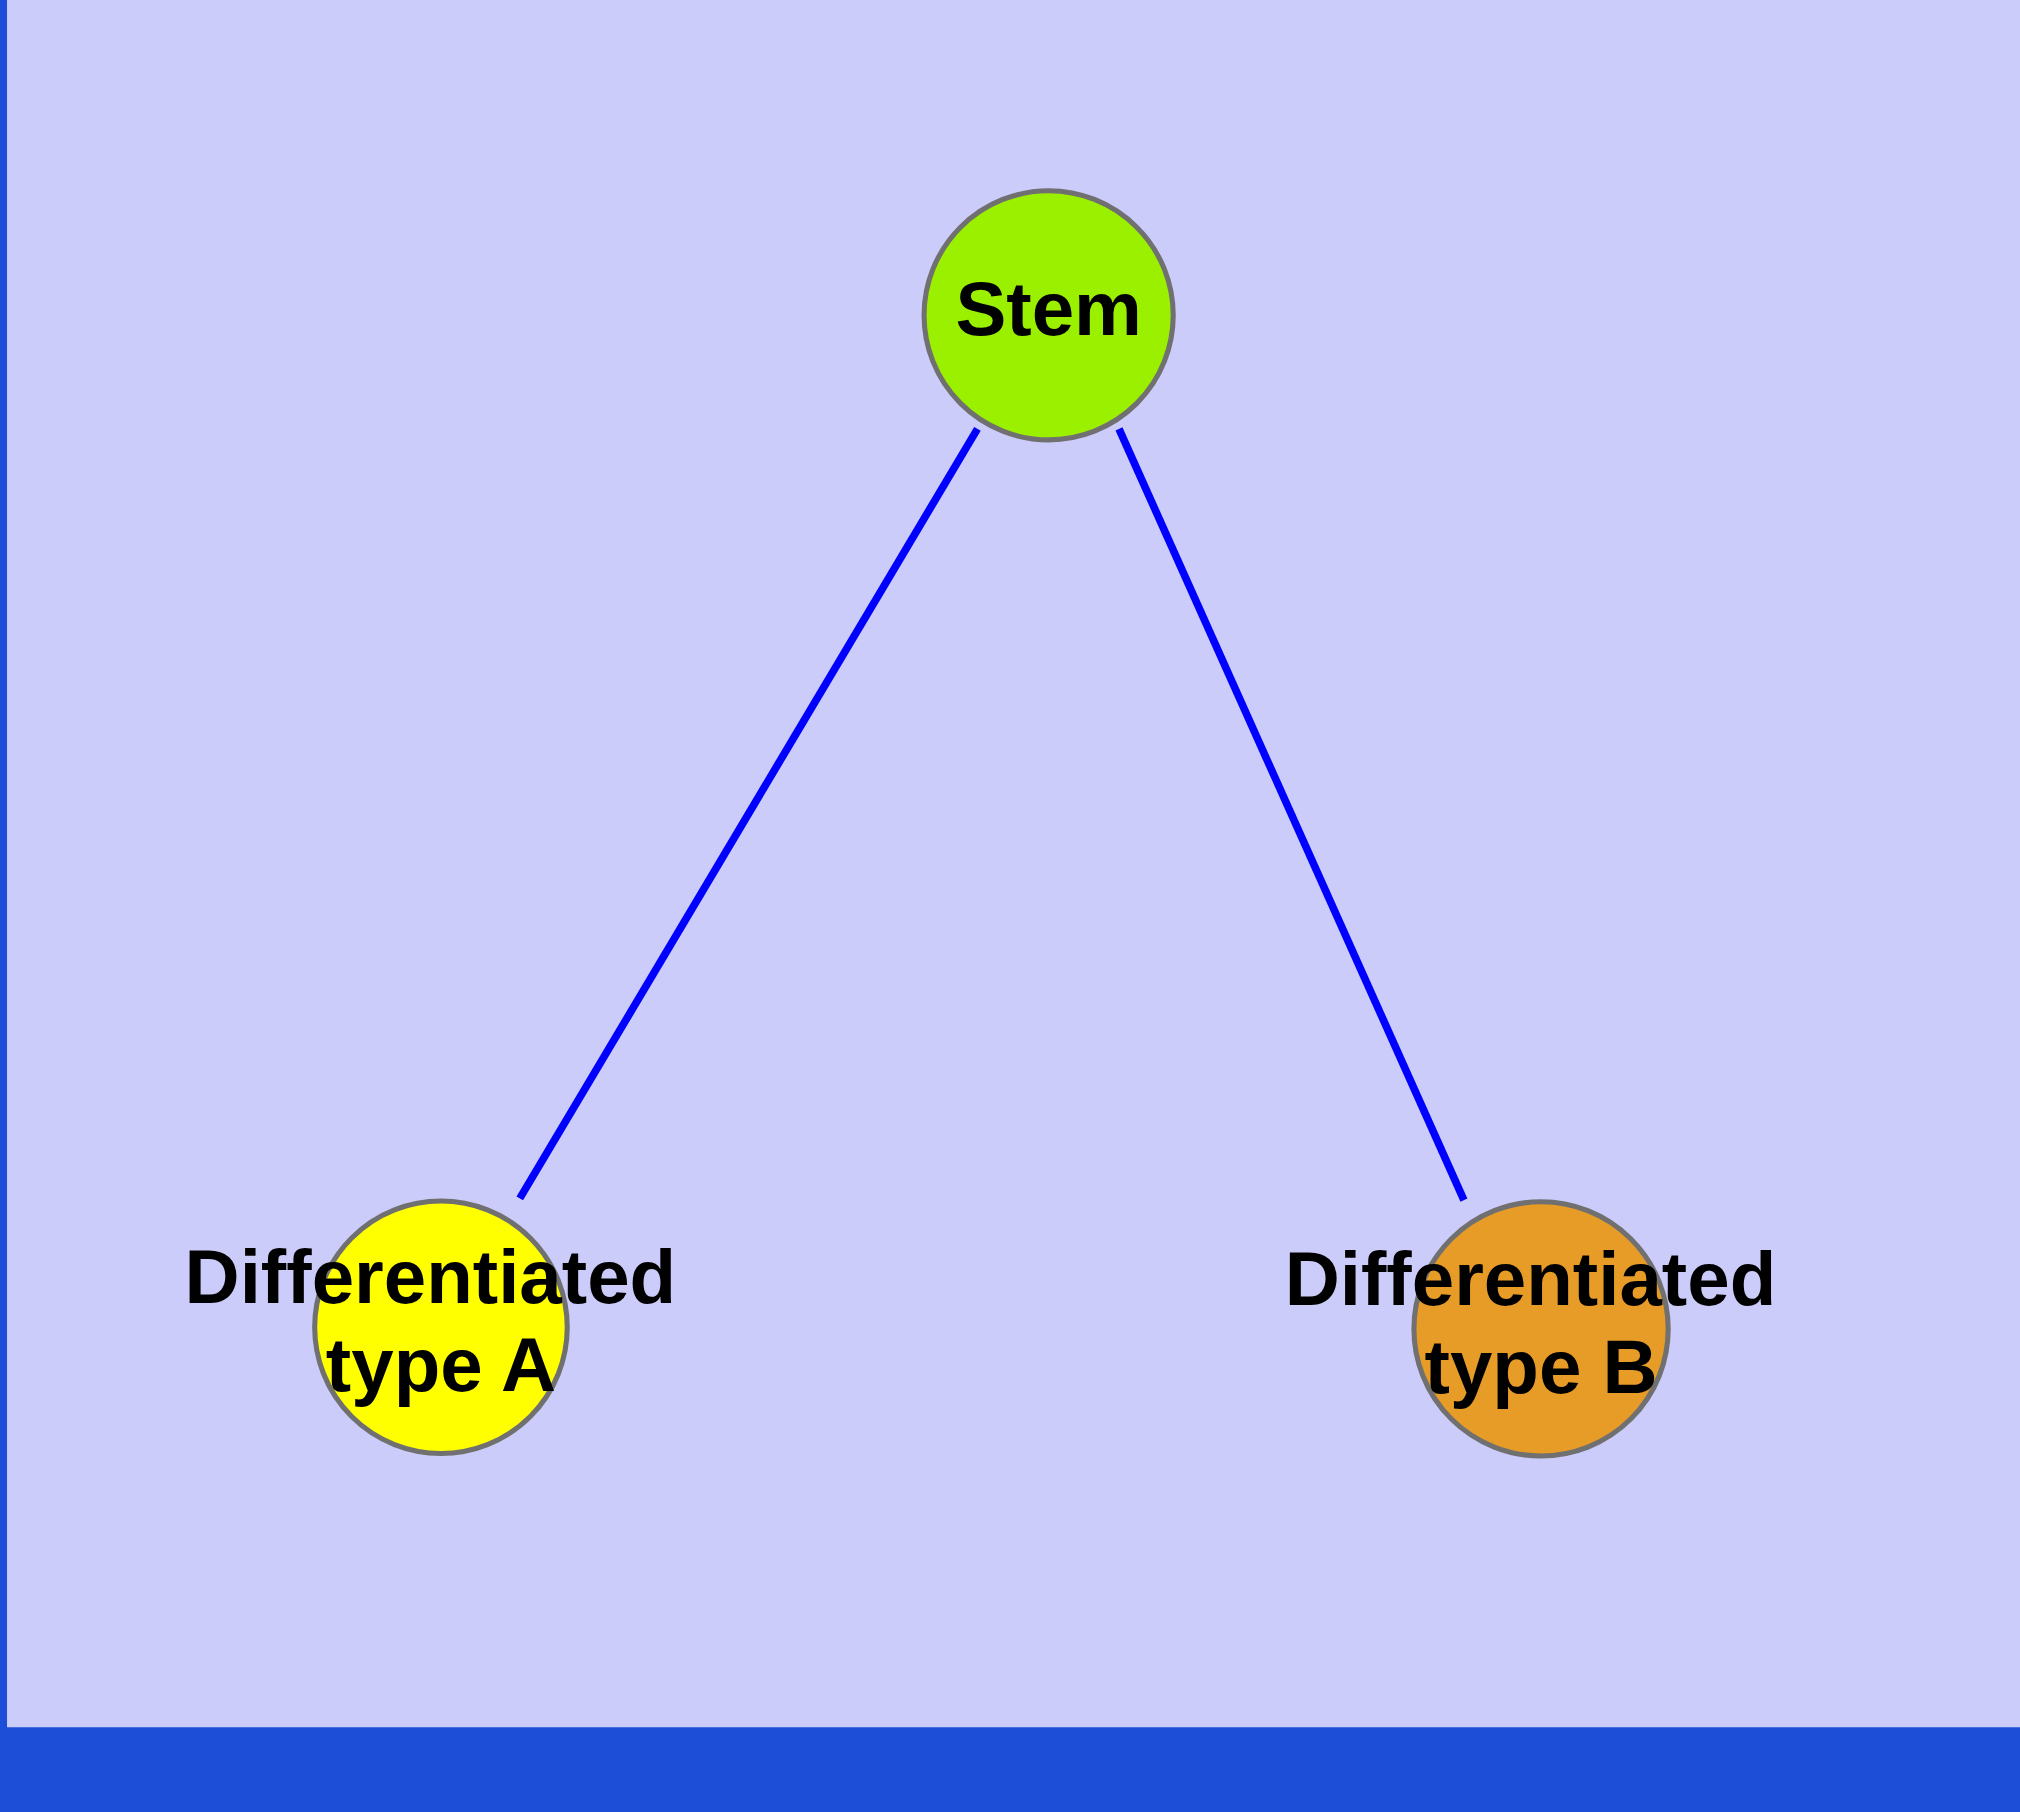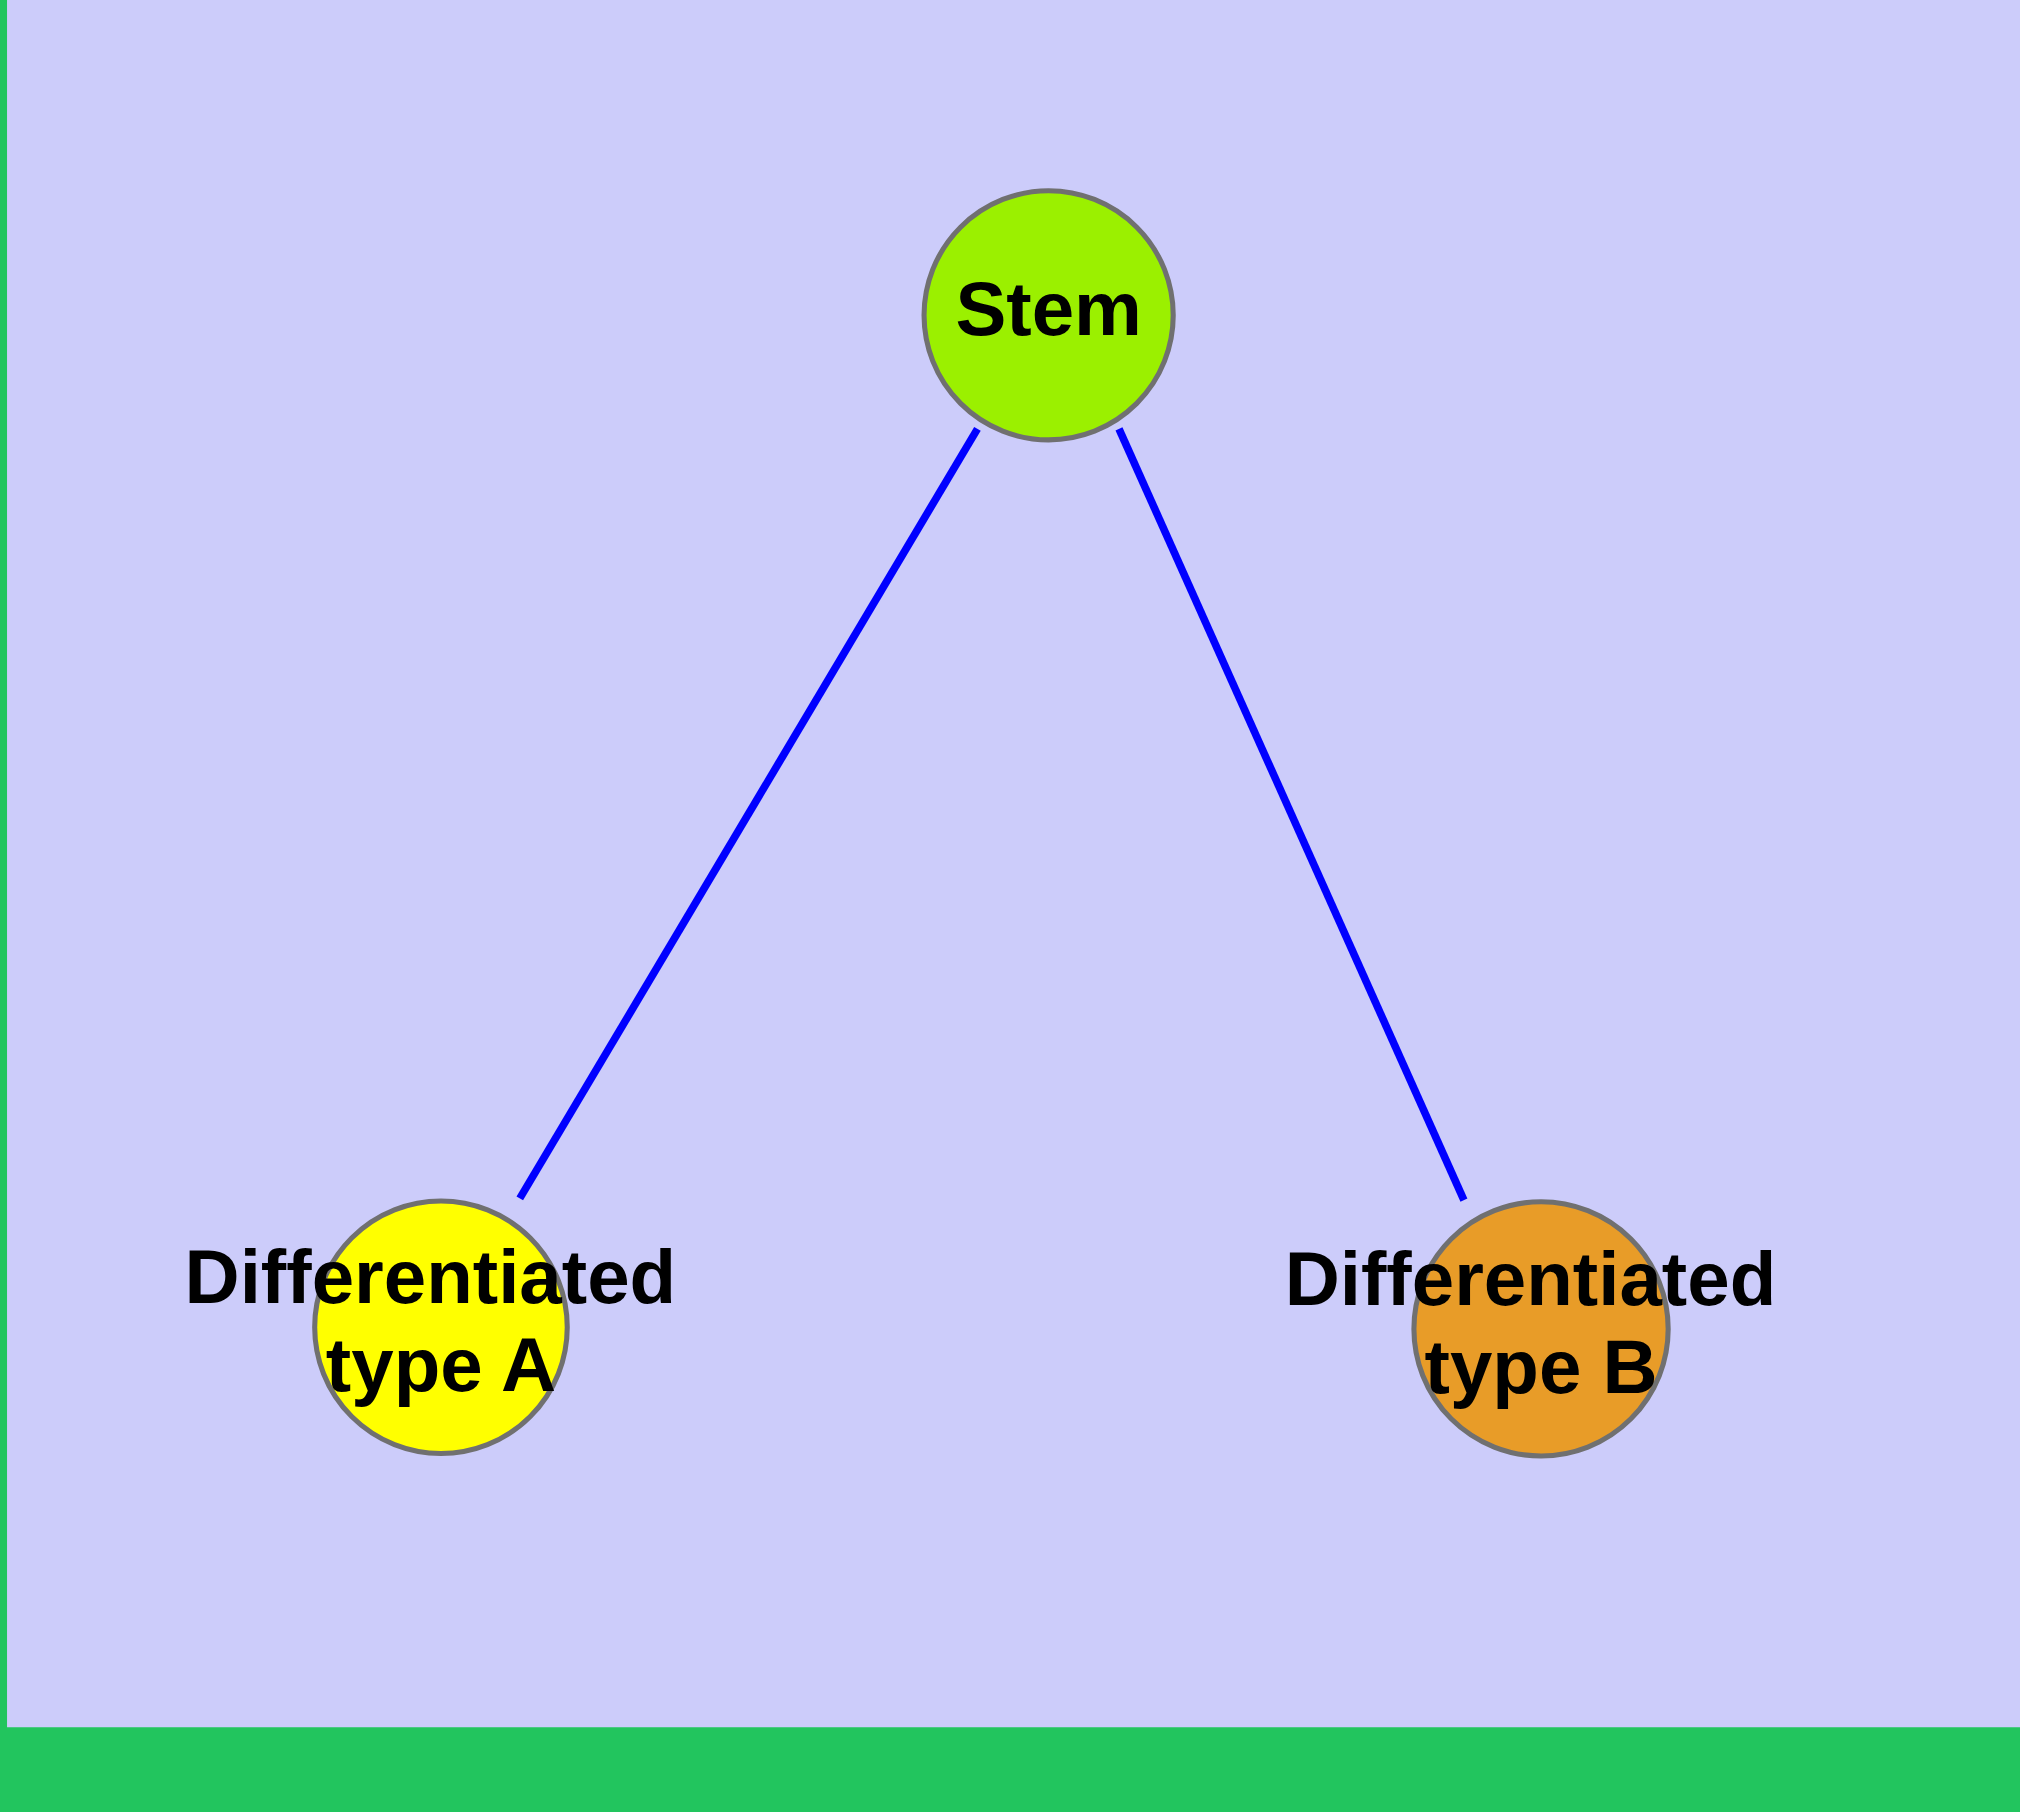--- a/index.html
+++ b/index.html
@@ -12,21 +12,21 @@
     height: 1812px;
     overflow: hidden;
     font-family: "Liberation Sans", sans-serif;
   }
   #graph-canvas {
     position: absolute;
     left: 0;
     top: 0;
     width: 2021px;
     height: 1812px;
-    background: #22c55e;
+    background: #1d4ed8;
   }
   #graph-svg {
     display: block;
     width: 2021px;
     height: 1812px;
   }
   .node-label {
     font-family: "Liberation Sans", sans-serif;
     font-weight: bold;
     font-size: 90px;

